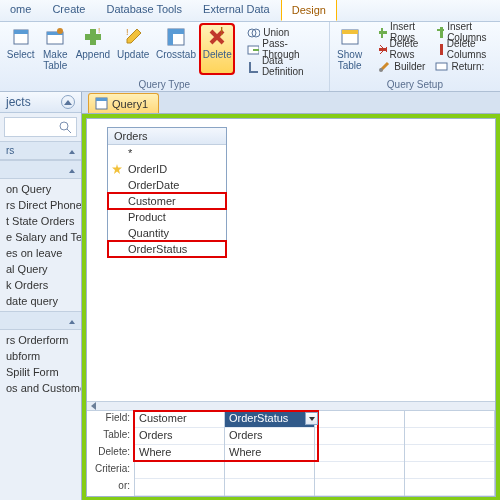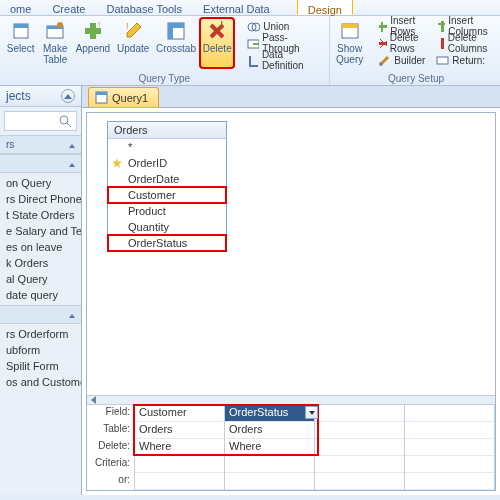--- a/index.html
+++ b/index.html
@@ -1,19 +1,19 @@
 <!DOCTYPE html>
 <html><head>
 <meta charset="utf-8">
 <style>
   * { box-sizing: border-box; margin: 0; padding: 0; font-family: "Segoe UI", Tahoma, sans-serif; }
   body { width: 500px; height: 500px; overflow: hidden; background: #e4ecf7; font-size: 11px; color: #333; }
-  .tabs { display: flex; background: linear-gradient(#f6fafe,#e8f0fa); border-bottom: 1px solid #b7c9de; height: 16px; }
+  .tabs { display: flex; background: linear-gradient(#f6fafe,#e8f0fa); border-bottom: 1px solid #b7c9de; height: 22px; }
   .tab { padding: 3px 10px; border-right: 1px solid transparent; color: #3a5d88; cursor: default; }
-  .tab.active { background: #fff; border: 1px solid #ffb700; border-bottom: 1px solid #fff; color: #a05a00; margin-top: -1px; padding-top: 4px; margin-left: 16px; }
+  .tab.active { background: #fff; border: 1px solid #ffb700; border-bottom: 1px solid #fff; color: #a05a00; margin-top: -1px; padding-top: 4px; }
   .ribbon { display: flex; background: linear-gradient(#f7fbff,#e2ecf9); height: 70px; border-bottom: 1px solid #aebfd4; }
   .group { display: flex; flex-direction: column; border-right: 1px solid #c9d7e8; padding: 2px 4px 0 4px; }
   .group-body { display: flex; gap: 2px; flex: 1; align-items: flex-start; }
   .group-title { text-align: center; font-size: 10px; color: #5a6f8f; padding: 1px 0; }
   .rbtn { display: flex; flex-direction: column; align-items: center; justify-content: flex-start; padding: 2px 3px; border: 1px solid transparent; border-radius: 3px; cursor: default; min-width: 32px; }
   .rbtn.big { height: 50px; }
   .rbtn.small { flex-direction: row; gap: 3px; height: 16px; font-size: 10px; min-width: 0; padding: 0 3px; align-items: center; }
   .rbtn.hi { background: linear-gradient(#fff0b6,#ffd45a); border: 1px solid #e8a200; }
   .rbtn.redbox { outline: 2px solid #e00000; outline-offset: -1px; }
   .rbtn .lbl { font-size: 10px; color: #3a5d88; text-align: center; line-height: 11px; margin-top: 2px; }
@@ -24,21 +24,21 @@
   .left { width: 110px; border-right: 1px solid #9fb4cd; background: #eaf0f8; display: flex; flex-direction: column; overflow: hidden; }
   .left-header { display: flex; align-items: center; justify-content: space-between; padding: 3px 6px; background: linear-gradient(#f5f9fe,#dfe9f6); border-bottom: 1px solid #b7c9de; font-size: 12px; color: #3a5d88;}
   .chev { width: 14px; height: 14px; border: 1px solid #8aa4c4; border-radius: 50%; display:flex; align-items:center; justify-content:center; }
   .chev:after { content: ""; border-left:4px solid transparent;border-right:4px solid transparent;border-bottom:5px solid #5a759b; }
   .search { margin: 4px; border: 1px solid #c1cfe0; background: #fff; height: 20px; display:flex; align-items:center; padding: 0 4px; justify-content: flex-end; }
   .search svg { width:14px;height:14px; }
   .section-h { display:flex; justify-content:space-between; align-items:center; padding:3px 6px; background:#dce7f4; border-top:1px solid #c1cfe0;border-bottom:1px solid #c1cfe0; font-size:10px; color:#3a5d88;}
   .section-h .ar:after{content:"";border-left:3px solid transparent;border-right:3px solid transparent;border-bottom:4px solid #5a759b;display:inline-block;}
   .section-items { padding: 2px 0; }
   .section-items div { padding: 2px 6px; font-size: 11px; color: #333; white-space: nowrap; overflow: hidden; }
-  .main { flex:1; display:flex; flex-direction:column; background:#ffffff; }
+  .main { flex:1; display:flex; flex-direction:column; background:#84cc16; }
   .qtab { display:flex; background:#d6e2f1; border-bottom:1px solid #9fb4cd; height:22px; align-items:flex-end; padding-left:6px; }
   .qtab-item { background: linear-gradient(#fff0b6,#ffd87a); border:1px solid #e0a030; border-bottom:none; padding:3px 10px 3px 6px; font-size:11px; display:flex; gap:4px; align-items:center; border-radius:3px 3px 0 0;}
   .design-area { flex:1; background:#fff; margin:4px; border:1px solid #9fb4cd; display:flex; flex-direction:column; overflow:hidden;}
   .canvas { flex:1; position:relative; background:#fff; }
   .tablebox { position:absolute; left:20px; top:8px; width:120px; border:1px solid #8aa4c4; background:#fff; }
   .tablebox .th { background:linear-gradient(#f3f7fd,#dfe9f6); padding:2px 6px; font-size:11px; border-bottom:1px solid #c1cfe0;}
   .tablebox .fld { padding:2px 6px 2px 20px; font-size:11px; position:relative;}
   .tablebox .fld.star { padding-left:20px; }
   .tablebox .fld.key:before { content:""; position:absolute; left:4px; top:3px; width:10px; height:10px; background: #f2c13a; clip-path: polygon(50% 0, 60% 35%, 100% 35%, 70% 60%, 80% 100%, 50% 75%, 20% 100%, 30% 60%, 0 35%, 40% 35%); }
   .fld.redbox { outline:2px solid #e00000; outline-offset:-1px; }
@@ -144,21 +144,21 @@
   </div>
 
   <div class="group" style="flex:1;">
     <div class="group-body">
       <div class="rbtn big">
         <svg class="icon">
             <rect x="2" y="3" width="16" height="14" fill="#fff" stroke="#5a759b"></rect>
             <rect x="2" y="3" width="16" height="4" fill="#f2c13a"></rect>
           </svg>
         <span class="lbl" style="white-space:pre;">Show
-Query</span>
+Table</span>
       </div>
       <div class="sep"></div>
       <div class="col">
         <div class="rbtn small">
             <svg class="icon">
               <rect x="1" y="5" width="11" height="3" fill="#6fae4f"></rect>
               <path d="M4 2 L4 12" stroke="#6fae4f" stroke-width="2"></path>
             </svg>
             <span>Insert Rows</span>
           </div>
@@ -222,22 +222,22 @@
     <div class="section-h">
         <span></span>
         <span class="ar"></span>
       </div>
     <div class="section-items" id="navq">
         <div>on Query</div>
         <div>rs Direct Phone Query</div>
         <div>t State Orders</div>
         <div>e Salary and Tenure Q...</div>
         <div>es on leave</div>
+        <div>al Query</div>
         <div>k Orders</div>
-        <div>al Query</div>
         <div>date query</div>
       </div>
     <div class="section-h">
         <span></span>
         <span class="ar"></span>
       </div>
     <div class="section-items" id="navf">
         <div>rs Orderform</div>
         <div>ubform</div>
         <div>Spilit Form</div>

